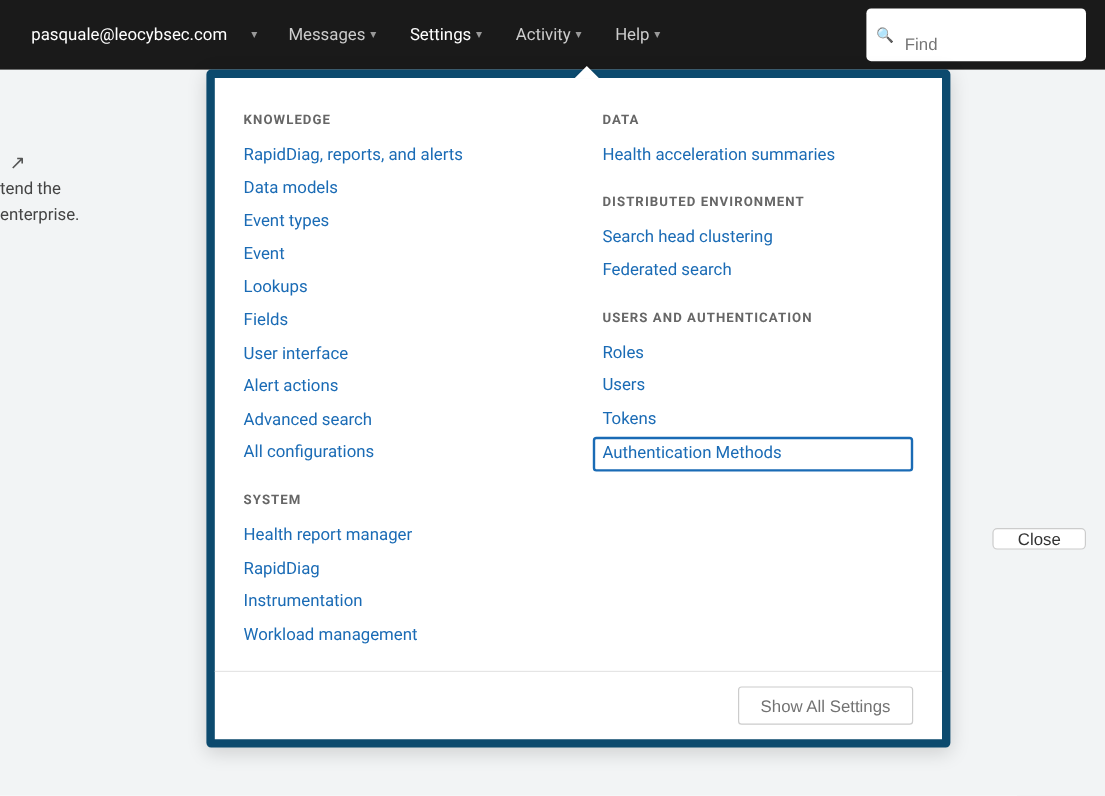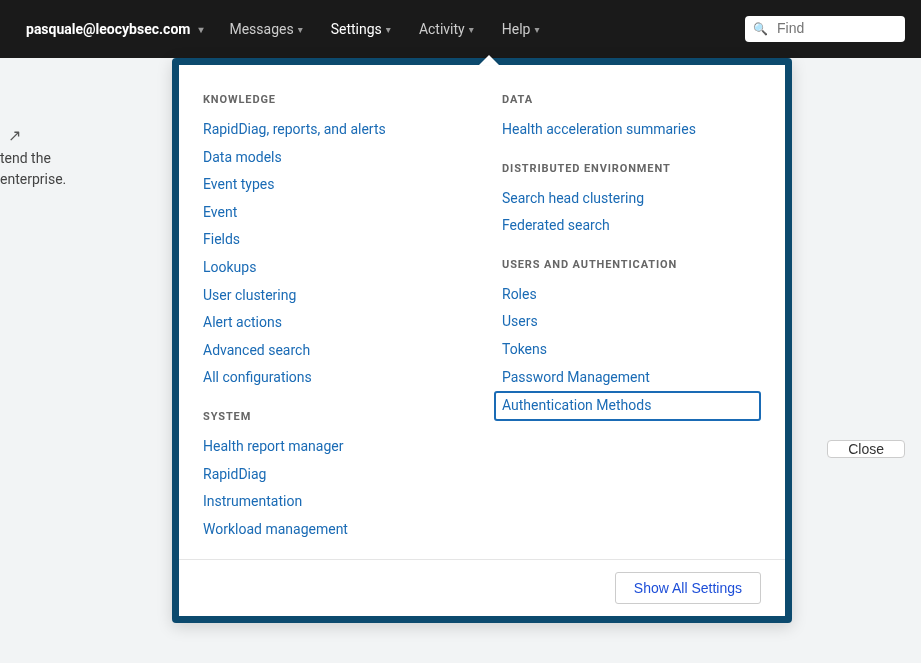--- a/index.html
+++ b/index.html
@@ -22,25 +22,24 @@
       padding: 0 16px;
       gap: 4px;
       position: relative;
       z-index: 100;
     }
     .nav-user {
       color: #fff;
       font-size: 14px;
       display: flex;
       align-items: center;
-      gap: 8px;
+      gap: 20px;
       padding: 8px 10px;
       cursor: pointer;
       white-space: nowrap;
-      font-weight: bold;
     }
     .nav-item {
       color: #ccc;
       font-size: 14px;
       display: flex;
       align-items: center;
       gap: 4px;
       padding: 8px 12px;
       cursor: pointer;
       white-space: nowrap;
@@ -50,23 +49,23 @@
     }
     .nav-caret {
       font-size: 10px;
       color: #999;
     }
     .nav-search {
       margin-left: auto;
       background: #fff;
       border: none;
       border-radius: 4px;
-      padding: 4px 12px 6px 32px;
-      font-size: 14px;
-      width: 160px;
+      padding: 22px 12px 6px 32px;
+      font-size: 14px;
+      width: 183px;
       position: relative;
     }
     .search-wrapper {
       position: relative;
       margin-left: auto;
     }
     .search-wrapper::before {
       content: "🔍";
       position: absolute;
       left: 8px;
@@ -169,21 +168,21 @@
       display: flex;
       justify-content: flex-end;
     }
 
     .show-all-btn {
       background: #fff;
       border: 1px solid #ccc;
       border-radius: 3px;
       padding: 7px 18px;
       font-size: 14px;
-      color: #1d4ed8;
+      color: #737373;
       cursor: pointer;
     }
 
     
     .close-btn {
       position: absolute;
       right: 16px;
       top: 440px;
       background: #fff;
       border: 1px solid #ccc;
@@ -249,23 +248,23 @@
   <div class="dropdown-arrow"></div>
 
   <div class="dropdown-body">
 
     <div class="col-left">
       <div class="section-label">KNOWLEDGE</div>
       <a class="menu-link">RapidDiag, reports, and alerts</a>
       <a class="menu-link">Data models</a>
       <a class="menu-link">Event types</a>
       <a class="menu-link">Event</a>
+      <a class="menu-link">Lookups</a>
       <a class="menu-link">Fields</a>
-      <a class="menu-link">Lookups</a>
-      <a class="menu-link">User clustering</a>
+      <a class="menu-link">User interface</a>
       <a class="menu-link">Alert actions</a>
       <a class="menu-link">Advanced search</a>
       <a class="menu-link">All configurations</a>
 
       <div class="section-gap"></div>
       <div class="section-label">SYSTEM</div>
       <a class="menu-link">Health report manager</a>
       <a class="menu-link">RapidDiag</a>
       <a class="menu-link">Instrumentation</a>
       <a class="menu-link">Workload management</a>
@@ -278,21 +277,20 @@
       <div class="section-gap"></div>
       <div class="section-label">DISTRIBUTED ENVIRONMENT</div>
       <a class="menu-link">Search head clustering</a>
       <a class="menu-link">Federated search</a>
 
       <div class="section-gap"></div>
       <div class="section-label">USERS AND AUTHENTICATION</div>
       <a class="menu-link">Roles</a>
       <a class="menu-link">Users</a>
       <a class="menu-link">Tokens</a>
-      <a class="menu-link">Password Management</a>
       <a class="menu-link highlighted">Authentication Methods</a>
     </div>
 
   </div>
 
   <div class="dropdown-footer">
     <button class="show-all-btn">Show All Settings</button>
   </div>
 </div>
 

